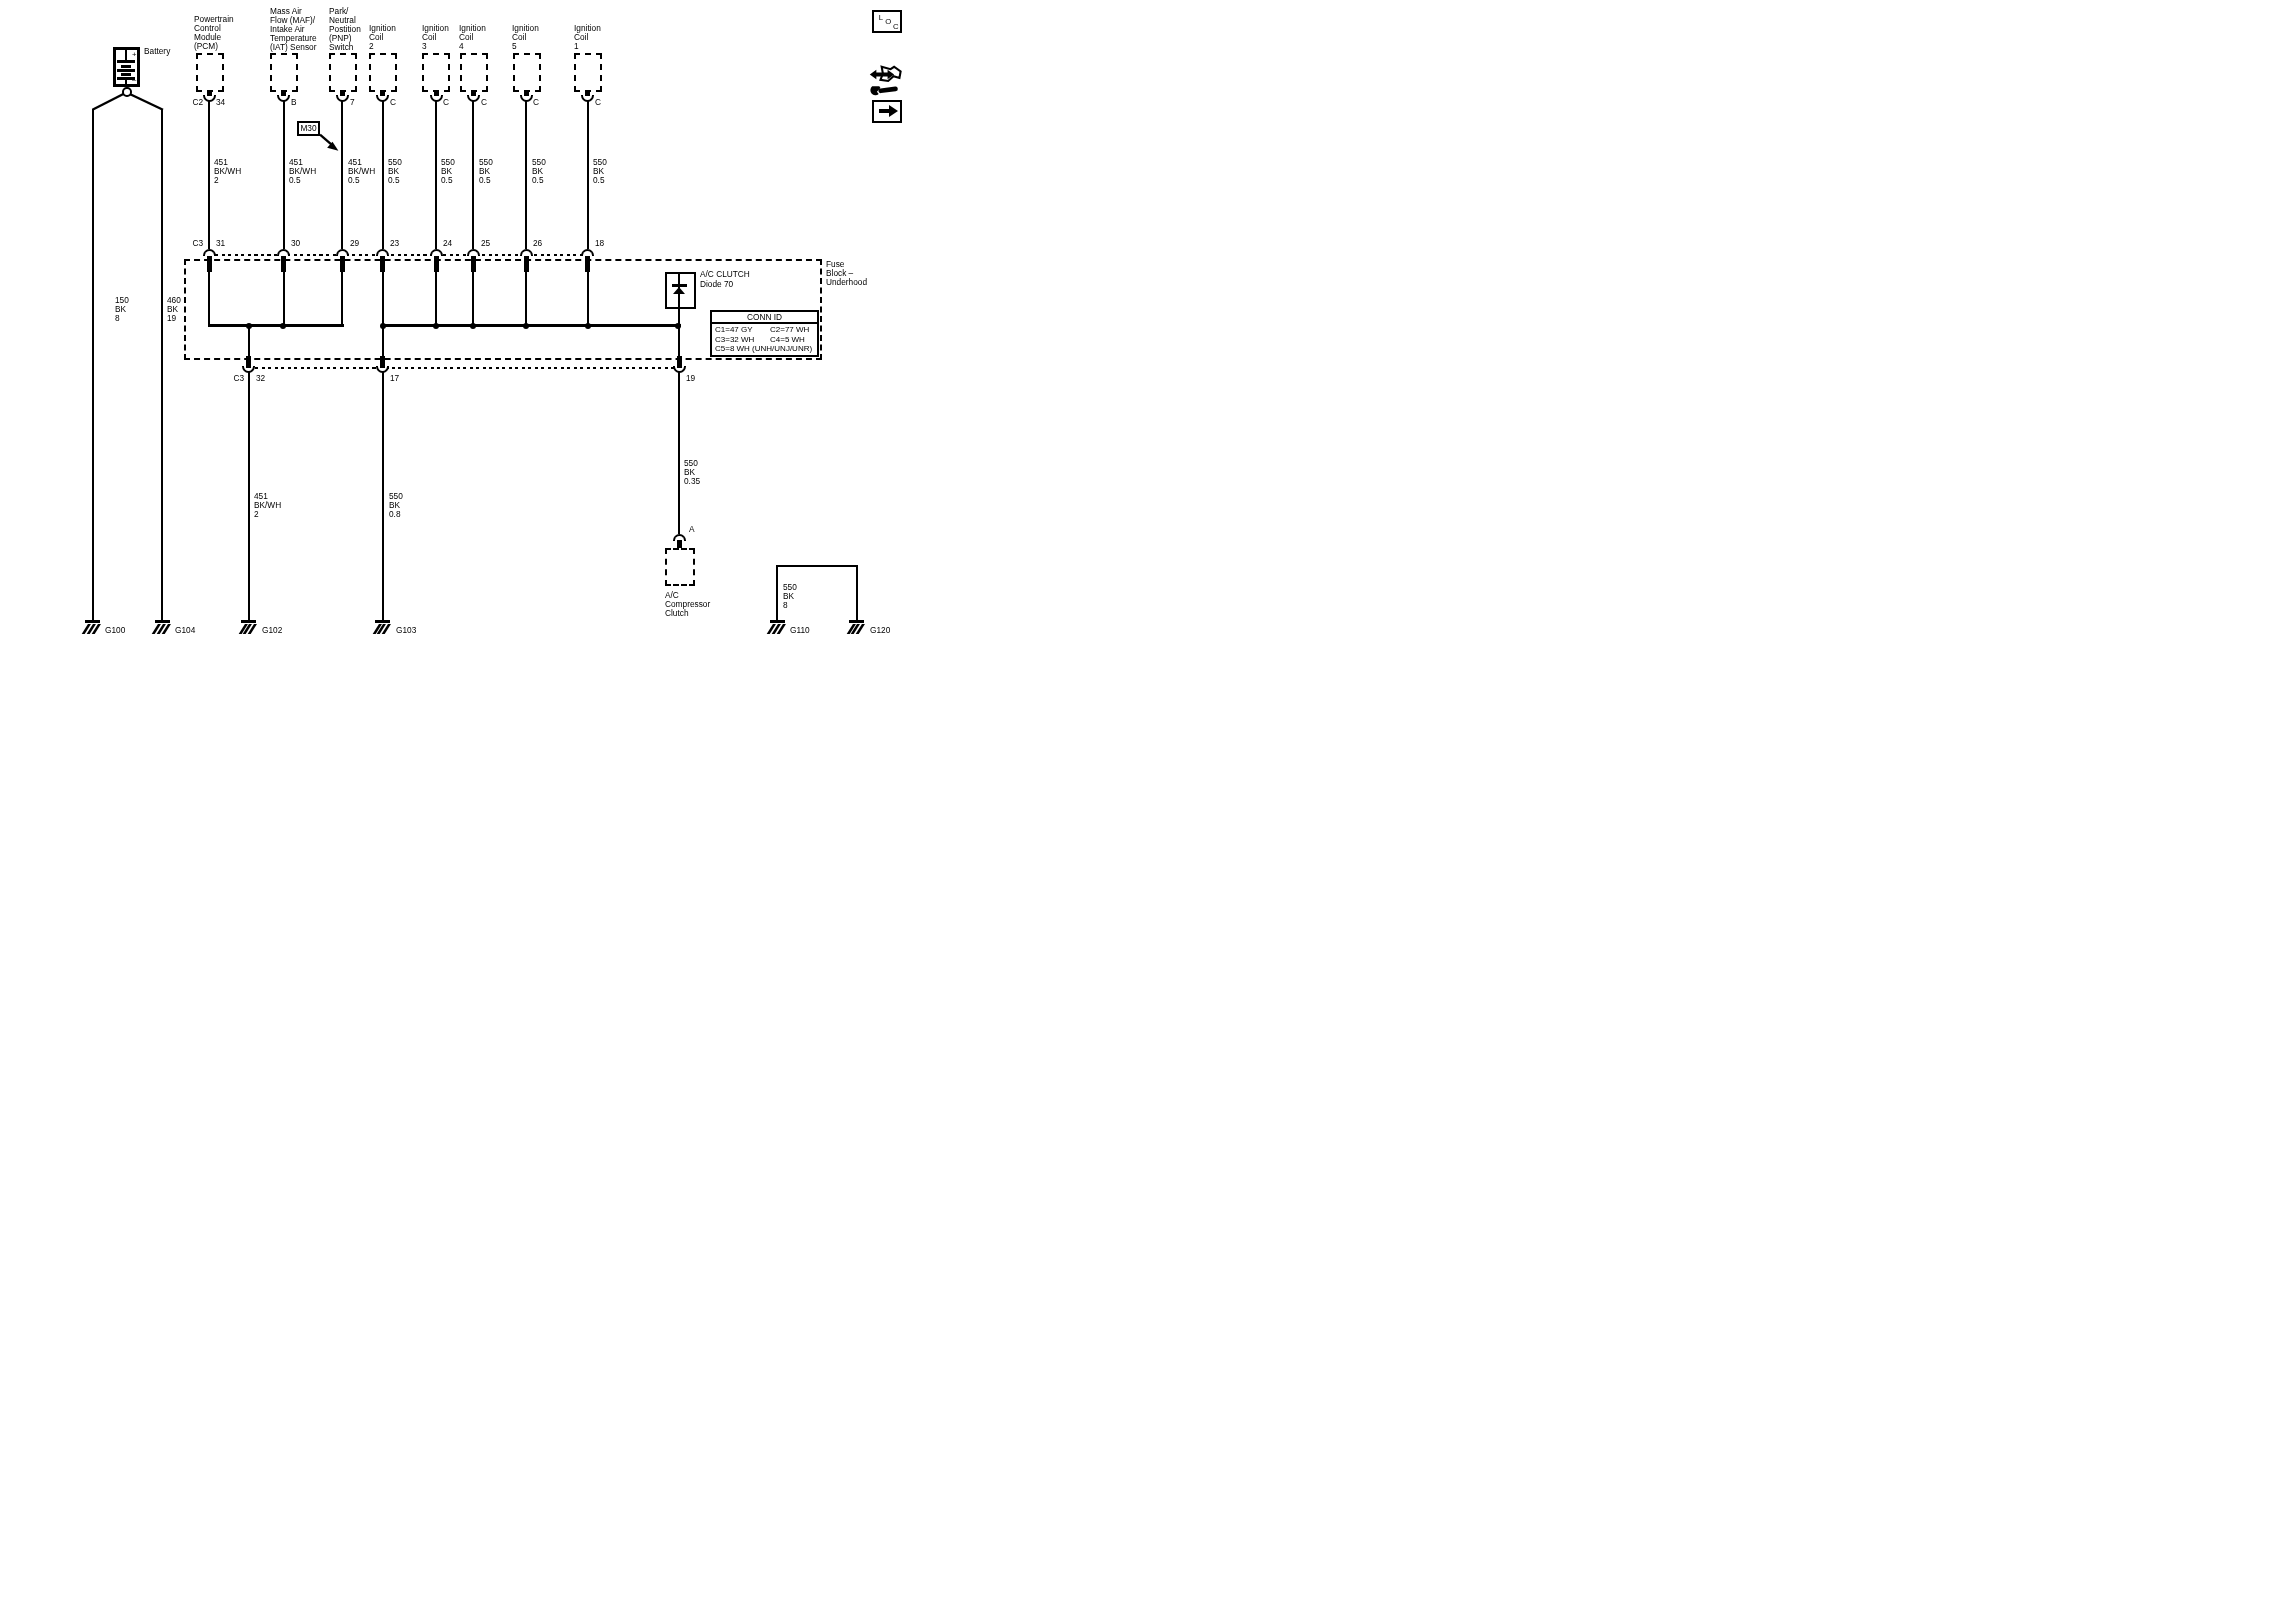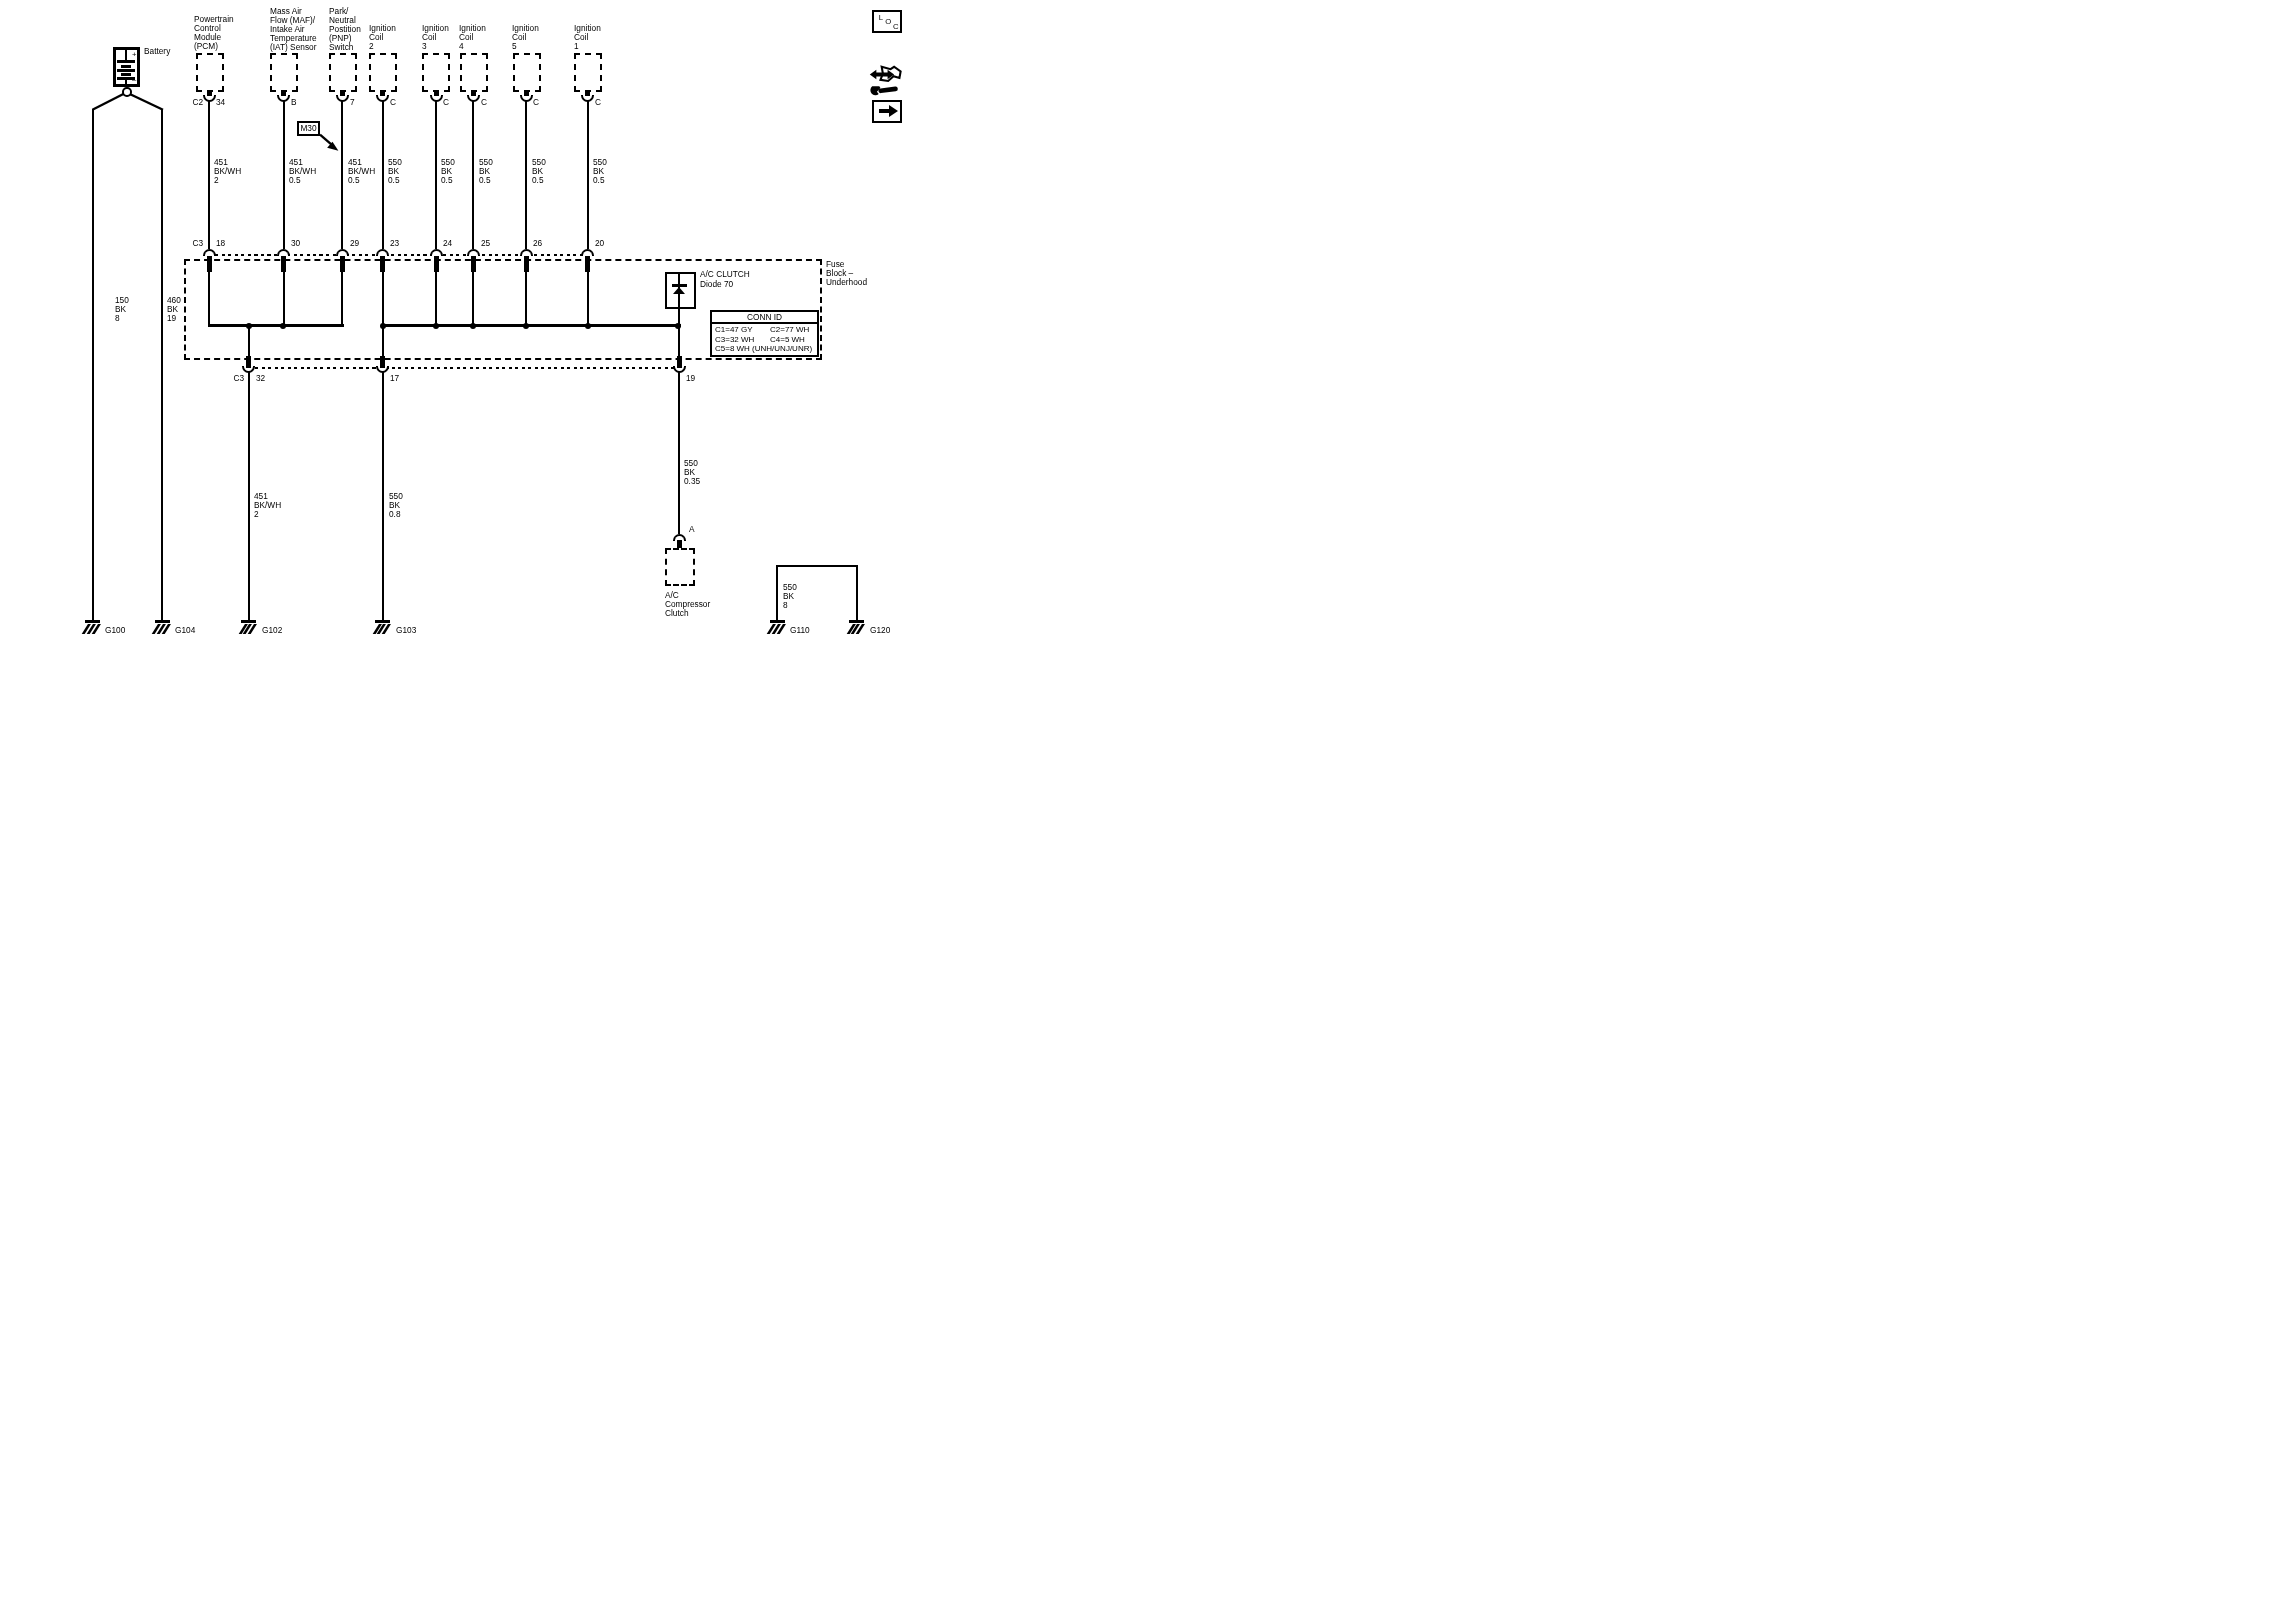--- a/index.html
+++ b/index.html
@@ -171,28 +171,28 @@
   <div class="dashbox" style="left:574px;top:53px;width:28px;height:39px"></div>
   <div class="wire" style="left:585px;top:90px;width:4.7px;height:6px"></div>
   <div class="cup" style="left:581px;top:95px"></div>
   <div class="lbl" style="left:595px;top:98px">C</div>
   <div class="wire" style="left:587px;top:101px;width:1.8px;height:148px"></div>
   <div class="lbl" style="left:593px;top:158px">550
 BK
 0.5</div>
 
   <div class="lbl rlbl" style="left:185px;top:239px;width:18px">C3</div>
-  <div class="lbl" style="left:216px;top:239px">18</div>
+  <div class="lbl" style="left:216px;top:239px">31</div>
   <div class="lbl" style="left:291px;top:239px">30</div>
   <div class="lbl" style="left:350px;top:239px">29</div>
   <div class="lbl" style="left:390px;top:239px">23</div>
   <div class="lbl" style="left:443px;top:239px">24</div>
   <div class="lbl" style="left:481px;top:239px">25</div>
   <div class="lbl" style="left:533px;top:239px">26</div>
-  <div class="lbl" style="left:595px;top:239px">20</div>
+  <div class="lbl" style="left:595px;top:239px">18</div>
 
   <div class="dotted-h" style="left:209px;top:254px;width:379px"></div>
   <div class="dome" style="left:203px;top:249px"></div>
   <div class="dome" style="left:277px;top:249px"></div>
   <div class="dome" style="left:336px;top:249px"></div>
   <div class="dome" style="left:376px;top:249px"></div>
   <div class="dome" style="left:430px;top:249px"></div>
   <div class="dome" style="left:467px;top:249px"></div>
   <div class="dome" style="left:520px;top:249px"></div>
   <div class="dome" style="left:581px;top:249px"></div>

